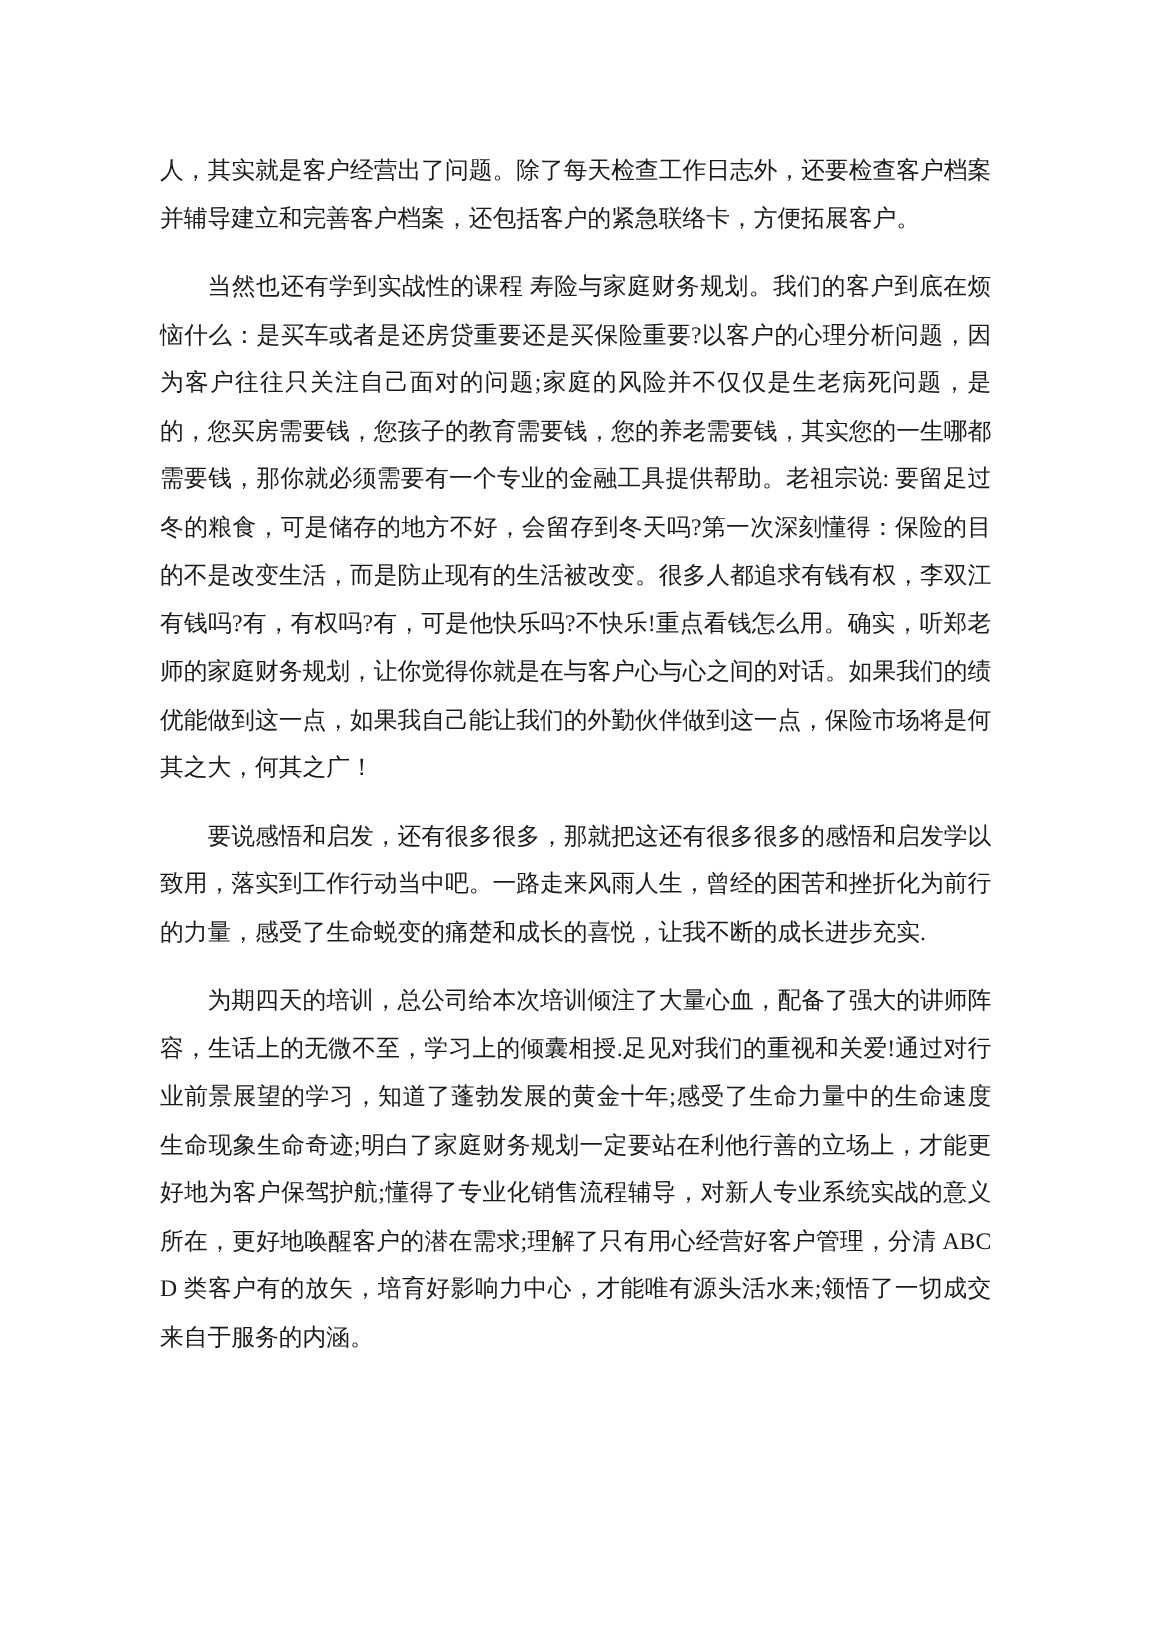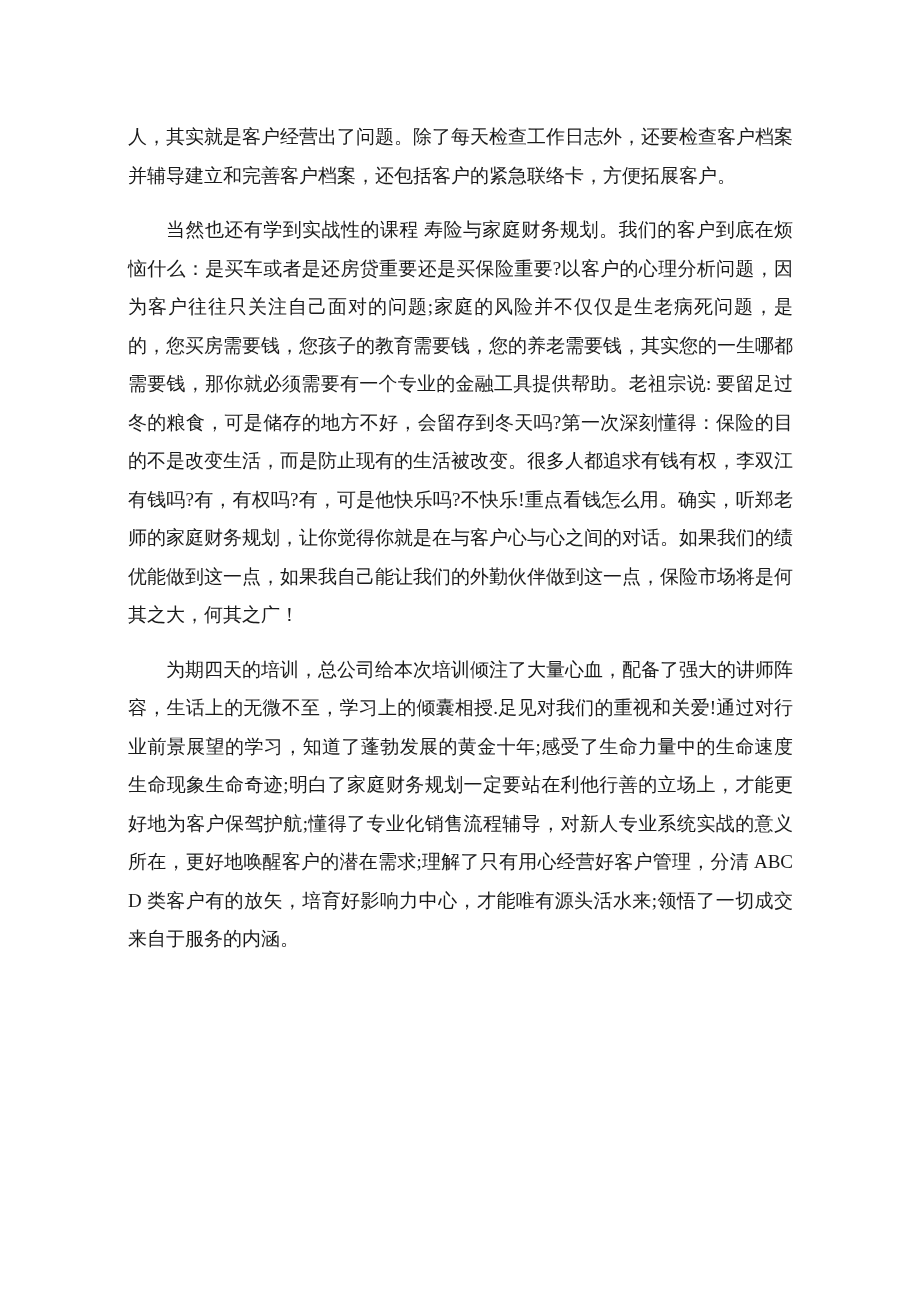--- a/index.html
+++ b/index.html
@@ -33,14 +33,15 @@
   .doc-page p.continuation {
     text-indent: 0;
   }
 </style>
 </head>
 <body>
 
 <div class="doc-page">
   <p class="continuation">人，其实就是客户经营出了问题。除了每天检查工作日志外，还要检查客户档案并辅导建立和完善客户档案，还包括客户的紧急联络卡，方便拓展客户。</p>
   <p>当然也还有学到实战性的课程 寿险与家庭财务规划。我们的客户到底在烦恼什么：是买车或者是还房贷重要还是买保险重要?以客户的心理分析问题，因为客户往往只关注自己面对的问题;家庭的风险并不仅仅是生老病死问题，是的，您买房需要钱，您孩子的教育需要钱，您的养老需要钱，其实您的一生哪都需要钱，那你就必须需要有一个专业的金融工具提供帮助。老祖宗说: 要留足过冬的粮食，可是储存的地方不好，会留存到冬天吗?第一次深刻懂得：保险的目的不是改变生活，而是防止现有的生活被改变。很多人都追求有钱有权，李双江有钱吗?有，有权吗?有，可是他快乐吗?不快乐!重点看钱怎么用。确实，听郑老师的家庭财务规划，让你觉得你就是在与客户心与心之间的对话。如果我们的绩优能做到这一点，如果我自己能让我们的外勤伙伴做到这一点，保险市场将是何其之大，何其之广！</p>
+  <p>要说感悟和启发，还有很多很多，那就把这还有很多很多的感悟和启发学以致用，落实到工作行动当中吧。一路走来风雨人生，曾经的困苦和挫折化为前行的力量，感受了生命蜕变的痛楚和成长的喜悦，让我不断的成长进步充实.</p>
   <p>为期四天的培训，总公司给本次培训倾注了大量心血，配备了强大的讲师阵容，生话上的无微不至，学习上的倾囊相授.足见对我们的重视和关爱!通过对行业前景展望的学习，知道了蓬勃发展的黄金十年;感受了生命力量中的生命速度生命现象生命奇迹;明白了家庭财务规划一定要站在利他行善的立场上，才能更好地为客户保驾护航;懂得了专业化销售流程辅导，对新人专业系统实战的意义所在，更好地唤醒客户的潜在需求;理解了只有用心经营好客户管理，分清 ABCD 类客户有的放矢，培育好影响力中心，才能唯有源头活水来;领悟了一切成交来自于服务的内涵。</p>
 </div>
 
 </body></html>

